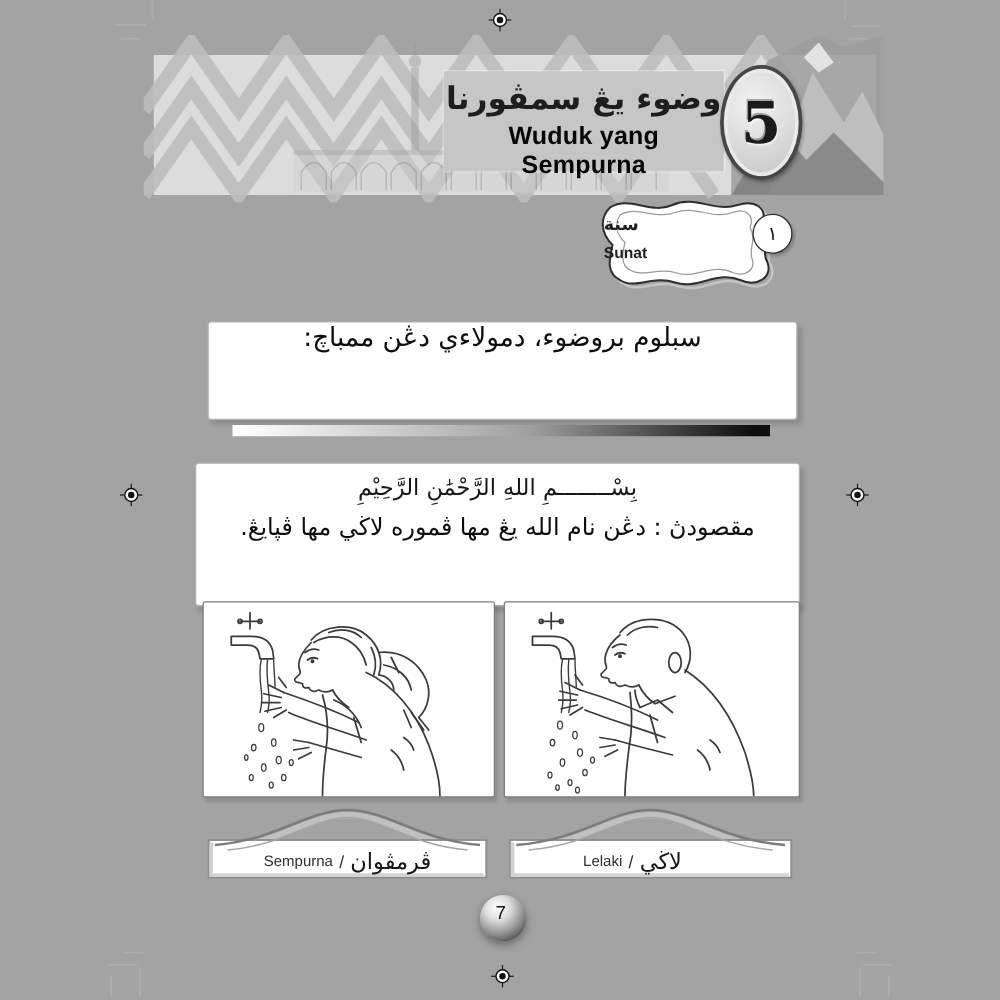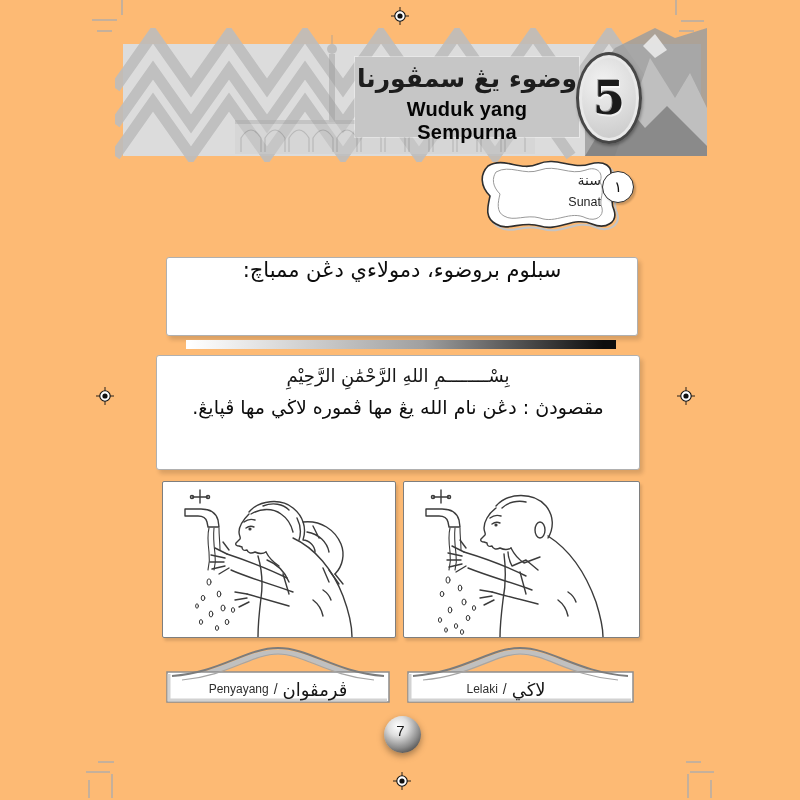--- a/index.html
+++ b/index.html
@@ -1,33 +1,33 @@
 <!DOCTYPE html>
 <html><head>
 <meta charset="utf-8">
 <style>
   html,body{margin:0;padding:0;background:#fff;}
-  .page{position:relative;width:800px;height:800px;background:#fdba74;overflow:hidden;
+  .page{position:relative;width:800px;height:800px;background:#a3a3a3;overflow:hidden;
         font-family:"Liberation Sans",sans-serif;}
   .abs{position:absolute;}
   svg{display:block;}
   
   .title-box{position:absolute;left:355px;top:57px;width:224px;height:80px;
              background:#c6c6c6;text-align:center;box-shadow:0 0 0 1px rgba(255,255,255,.35);}
   .title-jawi{direction:rtl;font-family:"DejaVu Sans",sans-serif;font-size:25px;font-weight:bold;
               color:#1d1d1d;margin-top:7px;line-height:1.2;}
   .title-rumi{font-size:20px;font-weight:bold;color:#050505;margin-top:4px;letter-spacing:.2px;}
   .chapter-oval{position:absolute;left:576px;top:52px;width:60px;height:86px;border-radius:50%;
                 border:3px solid #474747;background:radial-gradient(circle at 40% 32%,#f2f2f2,#c4c4c4);
                 box-shadow:inset 0 0 0 3px #e9e9e9,1px 2px 3px rgba(0,0,0,.3);
                 display:flex;align-items:center;justify-content:center;
                 font-family:"DejaVu Serif",serif;font-weight:bold;font-size:46px;color:#1b1b1b;
                 text-shadow:1px 2px 0 rgba(255,255,255,.55),-1px -1px 0 rgba(0,0,0,.3);}
   
-  .sunat-text{position:absolute;left:483px;top:172px;width:118px;text-align:right;}
+  .sunat-text{position:absolute;left:483px;top:172px;width:118px;text-align:left;font-weight:bold;}
   .sunat-ar{direction:rtl;font-family:"DejaVu Sans",sans-serif;font-size:14px;color:#1f1f1f;}
   .sunat-rumi{font-size:12.5px;color:#1f1f1f;margin-top:7px;}
   .badge-circle{position:absolute;left:602px;top:171px;width:30px;height:30px;border-radius:50%;
                 background:#fff;border:1.6px solid #2d2d2d;box-shadow:2px 2px 2px rgba(0,0,0,.2);
                 display:flex;align-items:center;justify-content:center;
                 font-family:"DejaVu Sans",sans-serif;font-size:15px;color:#111;}
   
   .card{position:absolute;background:#fff;border:1px solid #b0b0b0;border-radius:3px;
         box-shadow:3px 4px 4px rgba(0,0,0,.14);}
   .card-jawi{direction:rtl;font-family:"DejaVu Sans",sans-serif;font-size:21px;color:#0d0d0d;
@@ -102,21 +102,21 @@
     <div class="sunat-rumi">Sunat</div>
   </div>
   <div class="badge-circle">١</div>
 
   <div class="card" style="left:166px;top:257px;width:470px;height:77px;">
     <div class="card-jawi" dir="rtl">سبلوم بروضوء، دمولاءي دڠن ممباچ:</div>
   </div>
 
   <div class="grad-bar"></div>
 
-  <div class="card" style="left:156px;top:355px;width:482px;height:113px;">
+  <div class="card" style="left:156px;top:370px;width:482px;height:113px;">
     <div class="bismillah" dir="rtl">بِسْــــــــمِ اللهِ الرَّحْمَٰنِ الرَّحِيْمِ</div>
     <div class="meaning-jawi" dir="rtl">مقصودڽ : دڠن نام الله يڠ مها ڤموره لاڬي مها ڤڽايڠ.</div>
   </div>
 
   <div class="panel" style="left:162px;top:481px;width:232px;height:155px;">
     <svg width="232" height="155" viewBox="0 0 232 155">
       <g class="lineart">
         <g>
           <path d="M37 8 v7 M29 15 h16 M37 15 v6"></path>
           <circle cx="29" cy="15" r="1.6"></circle>
@@ -214,21 +214,21 @@
   </div>
 
   <svg class="abs" style="left:162px;top:634px;" width="232" height="72" viewBox="0 0 232 72">
     <path d="M10 42 C60 38 84 14 116 14 C148 14 172 38 222 42" fill="none" stroke="#c0c0c0" stroke-width="5" transform="translate(0,4)"></path>
     <rect x="5" y="38" width="222" height="30" fill="#ffffff" stroke="#8d8d8d" stroke-width="1.5"></rect>
     <path d="M7 40 L7 66 L225 66" fill="none" stroke="#d2d2d2" stroke-width="3"></path>
     <path d="M10 42 C60 38 84 14 116 14 C148 14 172 38 222 42" fill="none" stroke="#7c7c7c" stroke-width="2"></path>
     <path d="M20 46 C66 42 90 20 116 20 C142 20 166 42 212 46" fill="none" stroke="#a5a5a5" stroke-width="1.2"></path>
   </svg>
   <div class="caption-text" style="left:167px;top:676px;width:222px;">
-    <span class="cap-latin">Penyayang</span>
+    <span class="cap-latin">Sempurna</span>
     <span class="cap-sep">/</span>
     <span class="cap-jawi" dir="rtl">ڤرمڤوان</span>
   </div>
 
   <svg class="abs" style="left:403px;top:634px;" width="235" height="72" viewBox="0 0 235 72">
     <path d="M10 42 C62 38 86 14 117 14 C149 14 173 38 225 42" fill="none" stroke="#c0c0c0" stroke-width="5" transform="translate(0,4)"></path>
     <rect x="5" y="38" width="225" height="30" fill="#ffffff" stroke="#8d8d8d" stroke-width="1.5"></rect>
     <path d="M7 40 L7 66 L228 66" fill="none" stroke="#d2d2d2" stroke-width="3"></path>
     <path d="M10 42 C62 38 86 14 117 14 C149 14 173 38 225 42" fill="none" stroke="#7c7c7c" stroke-width="2"></path>
     <path d="M20 46 C68 42 92 20 117 20 C143 20 167 42 215 46" fill="none" stroke="#a5a5a5" stroke-width="1.2"></path>

